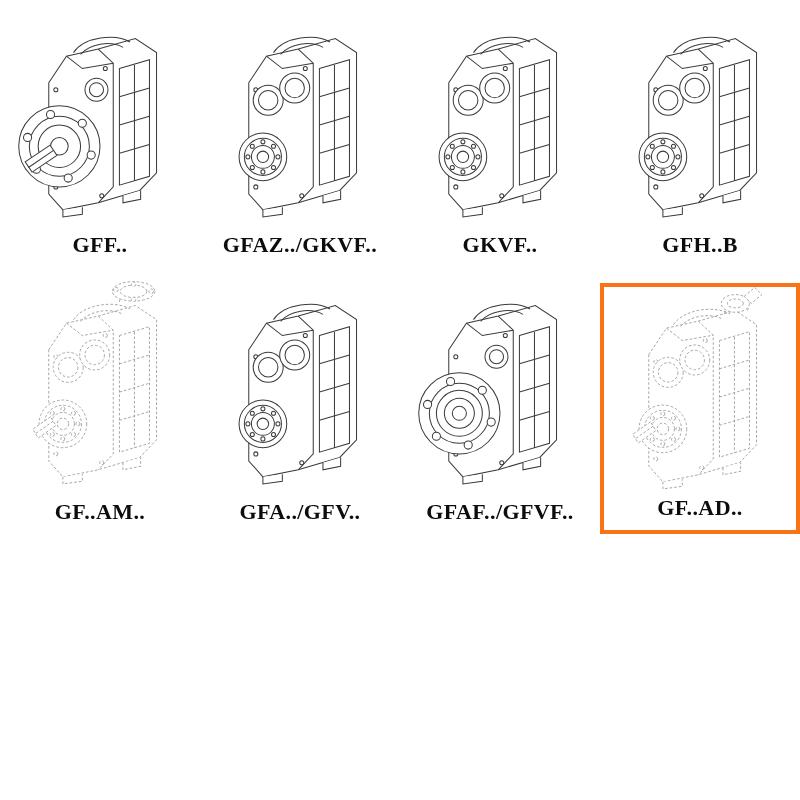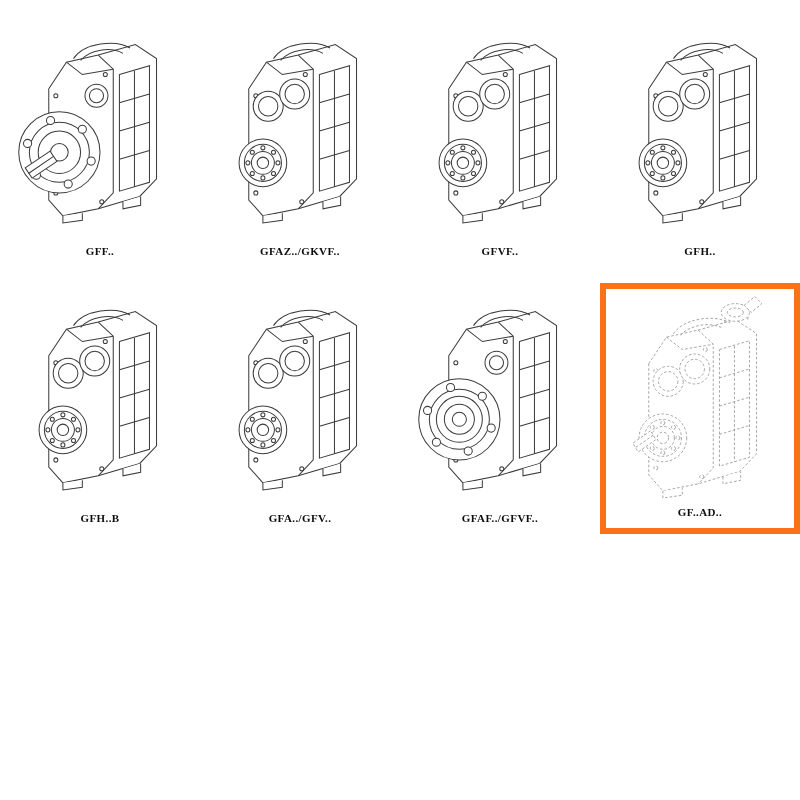--- a/index.html
+++ b/index.html
@@ -8,27 +8,27 @@
   .catalog-grid {
     display:grid;
     grid-template-columns:repeat(4, 200px);
     grid-template-rows:267px 267px 266px;
     width:800px; height:800px;
   }
   .cell {
     display:flex; flex-direction:column; align-items:center;
     justify-content:flex-end; padding:4px 2px 10px 2px;
   }
-  .cell-boxed { border:6px solid #f97316;margin-top:16px; }
+  .cell-boxed { border:4px solid #f97316;margin-top:16px; }
   .art { flex:1 1 auto; width:100%; display:flex; align-items:center; justify-content:center; }
   svg.draw { width:186px; height:212px; }
   .solid  { stroke:#3b3b3b; stroke-width:1.15; }
   .dashed { stroke:#9b9b9b; stroke-width:1; stroke-dasharray:3 2.2; }
   .label {
-    font-weight:bold; font-size:11px; color:#0d0d0d;
+    font-weight:bold; font-size:22px; color:#0d0d0d;
     letter-spacing:0.4px; line-height:1.1; text-align:center;
     white-space:nowrap;
   }
   .defs-holder { position:absolute; width:0; height:0; overflow:hidden; }
 </style>
 </head>
 <body>
 
 <svg class="defs-holder" aria-hidden="true">
   <defs>
@@ -204,42 +204,42 @@
     </div>
     <div class="label">GFAZ../GKVF..</div>
   </div>
 
   <div class="cell">
     <div class="art">
       <svg class="draw solid" viewBox="0 0 200 240">
           <use href="#g-twobore"></use>
         </svg>
     </div>
-    <div class="label">GFVF..</div>
-  </div>
-
-
-  <div class="cell">
-    <div class="art">
-      <svg class="draw solid" viewBox="0 0 200 240">
-          <use href="#g-twobore"></use>
-        </svg>
-    </div>
-    <div class="label">GFH..</div>
-  </div>
+    <div class="label">GKVF..</div>
+  </div>
+
+
 
   <div class="cell">
     <div class="art">
       <svg class="draw solid" viewBox="0 0 200 240">
           <use href="#g-twobore"></use>
         </svg>
     </div>
     <div class="label">GFH..B</div>
   </div>
 
+  <div class="cell">
+    <div class="art">
+      <svg class="draw dashed" viewBox="0 0 200 240">
+          <use href="#g-am"></use>
+        </svg>
+    </div>
+    <div class="label">GF..AM..</div>
+  </div>
 
 
   <div class="cell">
     <div class="art">
       <svg class="draw solid" viewBox="0 0 200 240">
           <use href="#g-twobore"></use>
         </svg>
     </div>
     <div class="label">GFA../GFV..</div>
   </div>

